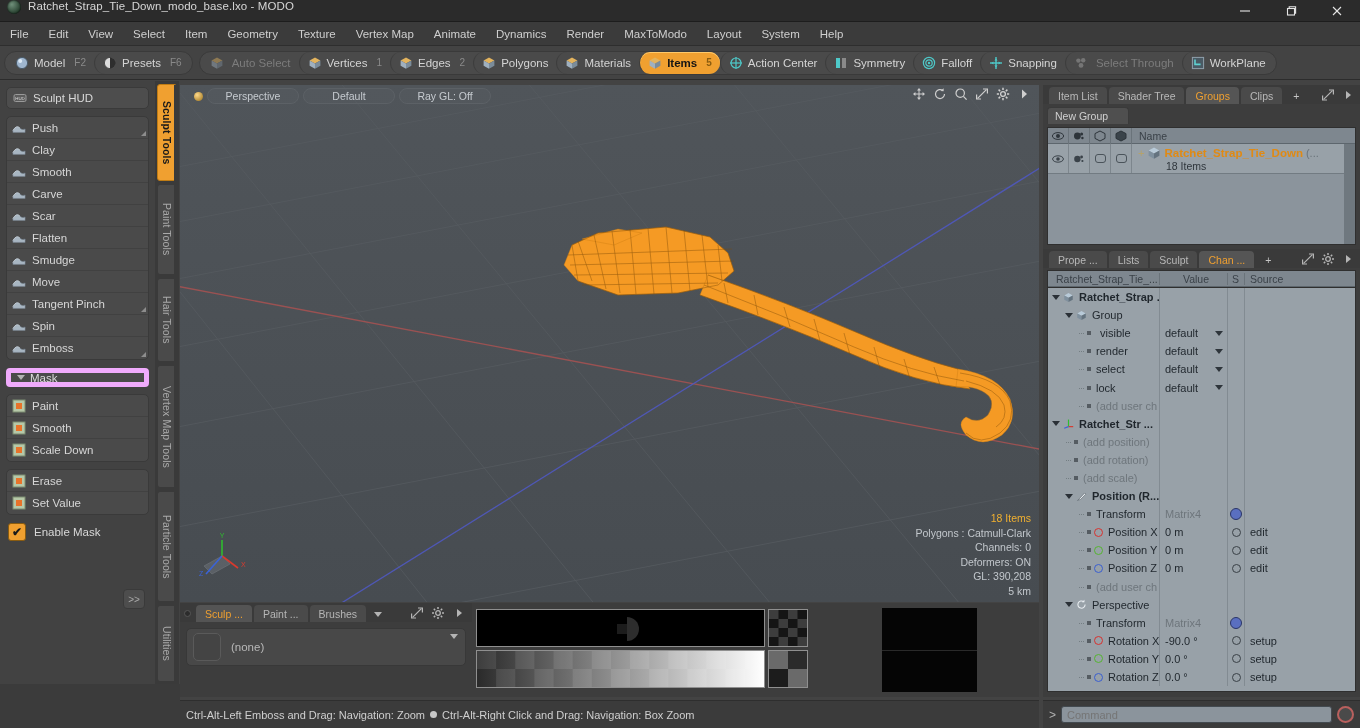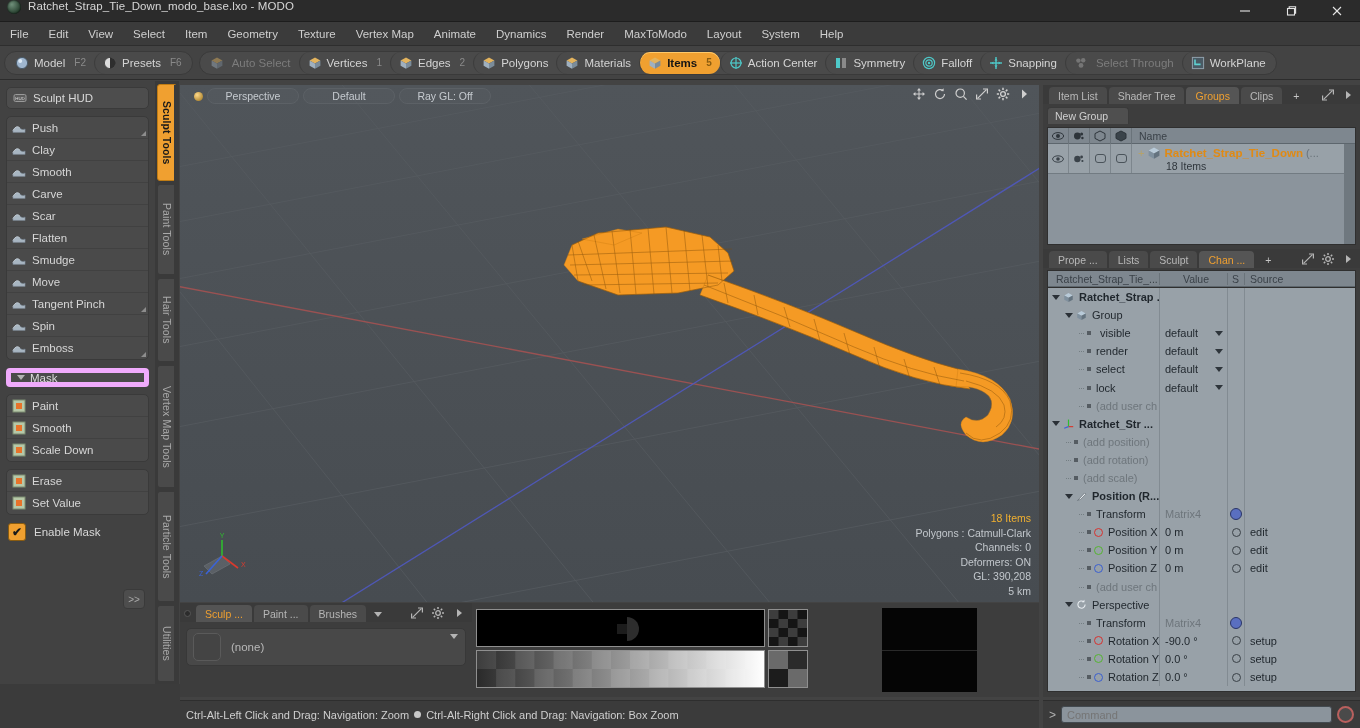--- a/index.html
+++ b/index.html
@@ -1323,21 +1323,21 @@
        <span class="ringc"></span>
      </div>
      <div class="c-src">setup</div>
         </div>
       </div>
   </div>
 
   <div id="leftbottomfill"></div>
 
   <div id="statusbar">
-    <span>Ctrl-Alt-Left Click and Drag: Navigation: Zoom</span>
+    <span>Ctrl-Alt-Left Emboss and Drag: Navigation: Zoom</span>
     <span class="sbdot"></span>
     <span>Ctrl-Alt-Right Click and Drag: Navigation: Box Zoom</span>
   </div>
 
   <div id="cmdbar">
     <span class="cmd-gt">&gt;</span>
     <input class="cmd-input" placeholder="Command" style="">
     <div class="cmd-btn"></div>
   </div>
 

